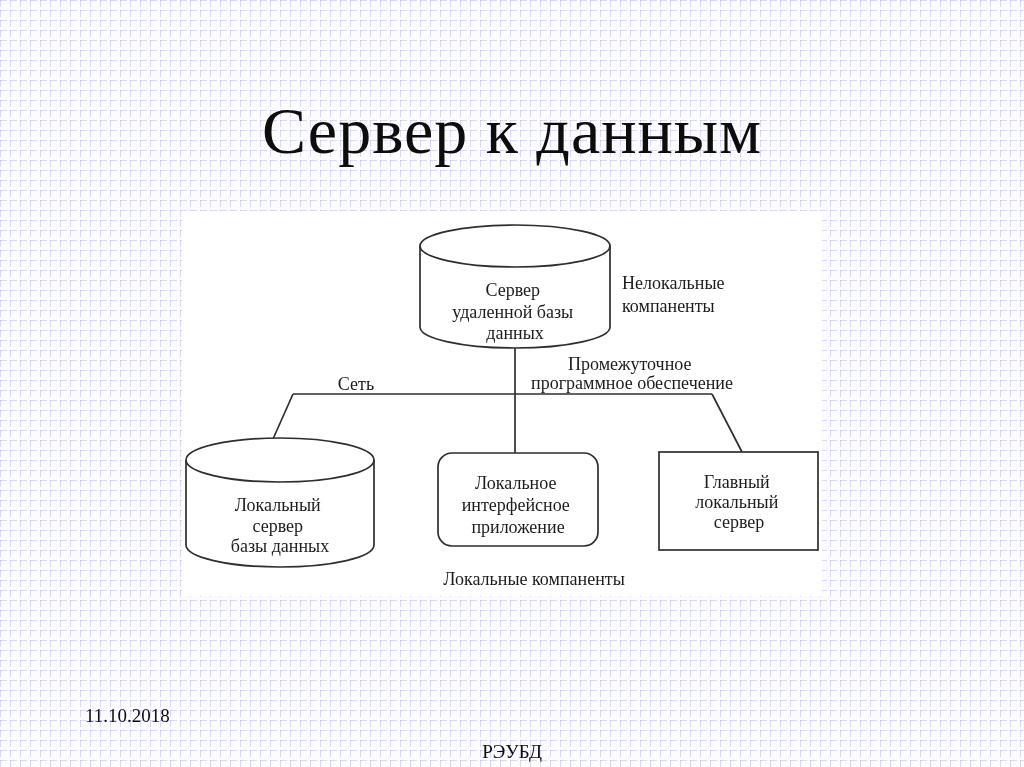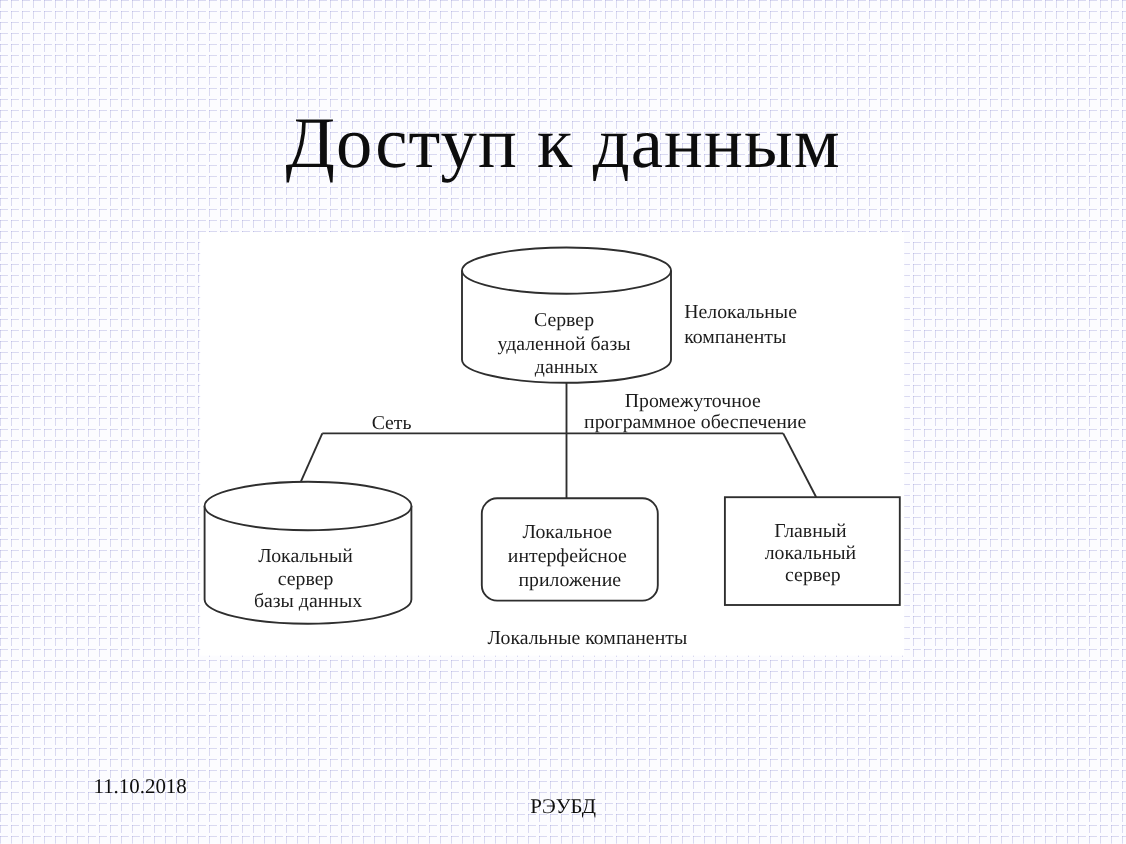--- a/index.html
+++ b/index.html
@@ -30,30 +30,30 @@
     text-decoration:underline;
   }
   .panel svg{display:block;width:640px;height:385px;}
   .shape{fill:var(--panel);stroke:var(--ink);stroke-width:1.7px;}
   .conn{stroke:var(--ink);stroke-width:1.7px;fill:none;}
   .dtext{fill:#1c1c1c;font-family:"Liberation Serif", serif;font-size:18px;}
   .footer-date{
     position:absolute;left:85px;top:705px;font-size:19px;color:var(--text);
   }
   .footer-center{
-    position:absolute;left:0;top:723px;width:100%;text-align:center;
+    position:absolute;left:0;top:741px;width:100%;text-align:center;
     font-size:19px;color:var(--text);
   }
 </style>
 </head>
 <body>
 
 <div class="slide">
 
-  <div class="title">Доступ к данным</div>
+  <div class="title">Сервер к данным</div>
 
   <div class="panel">
     <svg viewBox="0 0 640 385">
 
       <g>
         <line class="conn" x1="333" y1="137" x2="333" y2="242"></line>
         <line class="conn" x1="111" y1="183" x2="530" y2="183"></line>
         <line class="conn" x1="111" y1="183" x2="91" y2="228"></line>
         <line class="conn" x1="530" y1="183" x2="560" y2="241"></line>
       </g>

